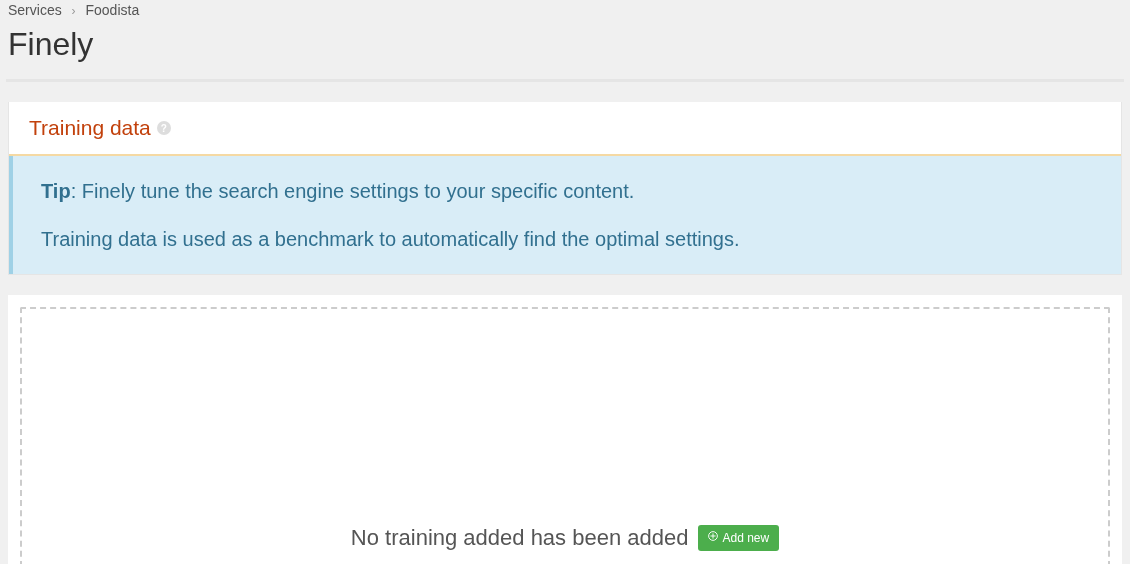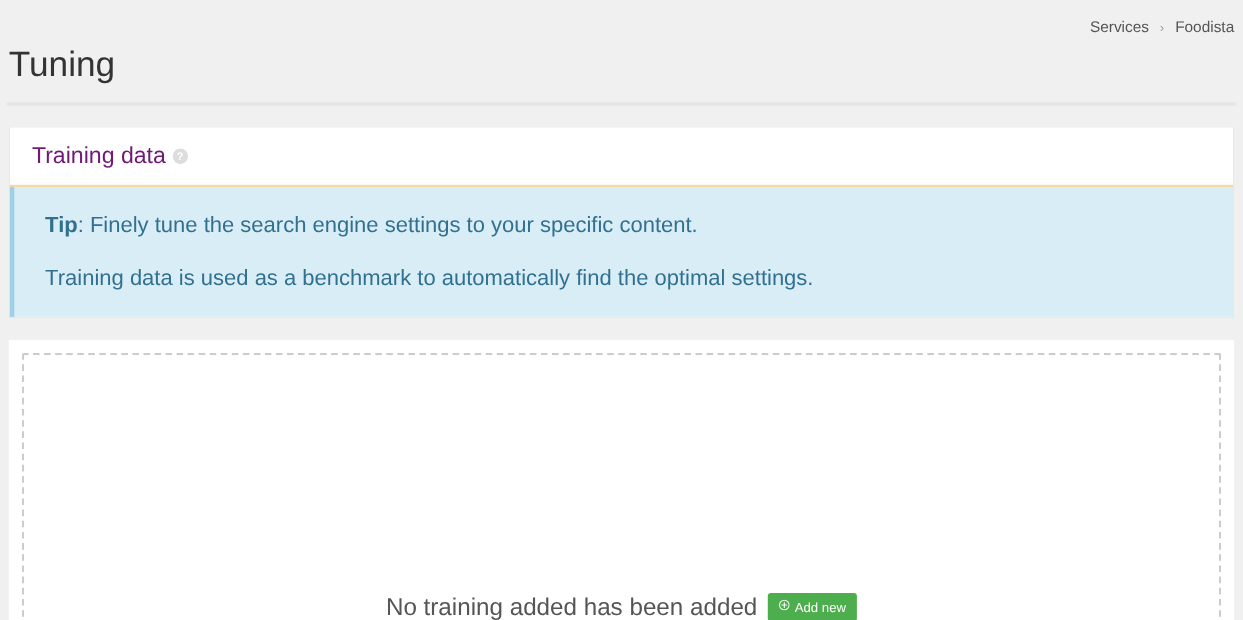--- a/index.html
+++ b/index.html
@@ -8,24 +8,23 @@
       box-sizing: border-box;
     }
     body {
       font-family: "Helvetica Neue", Helvetica, Arial, sans-serif;
       background: #f0f0f0;
       width: 1130px;
       height: 564px;
       overflow: hidden;
     }
     .breadcrumb {
-      padding: 16px 8px 4px 8px;
+      padding: 2px 8px 4px 8px;
       font-size: 14px;
       color: #555;
-      text-align: right;
     }
     .breadcrumb a {
       color: #555;
       text-decoration: none;
     }
     .breadcrumb .sep {
       margin: 0 6px;
       color: #999;
       font-size: 12px;
     }
@@ -48,21 +47,21 @@
     }
     .panel-header {
       padding: 14px 20px 14px 20px;
       border-bottom: 2px solid #f5d9a3;
       display: flex;
       align-items: center;
     }
     .panel-header h2 {
       font-size: 21px;
       font-weight: 400;
-      color: #701a75;
+      color: #c2410c;
     }
     .help-icon {
       display: inline-flex;
       align-items: center;
       justify-content: center;
       width: 14px;
       height: 14px;
       border-radius: 50%;
       background: #ddd;
       color: #fff;
@@ -134,21 +133,21 @@
   </style>
 </head>
 <body>
 
 <div class="breadcrumb">
   <a href="#">Services</a>
   <span class="sep">›</span>
   <a href="#">Foodista</a>
 </div>
 
-<h1 class="page-title">Tuning</h1>
+<h1 class="page-title">Finely</h1>
 
 <div class="divider"></div>
 
 <div class="panel">
   <div class="panel-header">
     <h2>Training data</h2>
     <span class="help-icon">?</span>
   </div>
   <div class="alert-info">
     <p>

